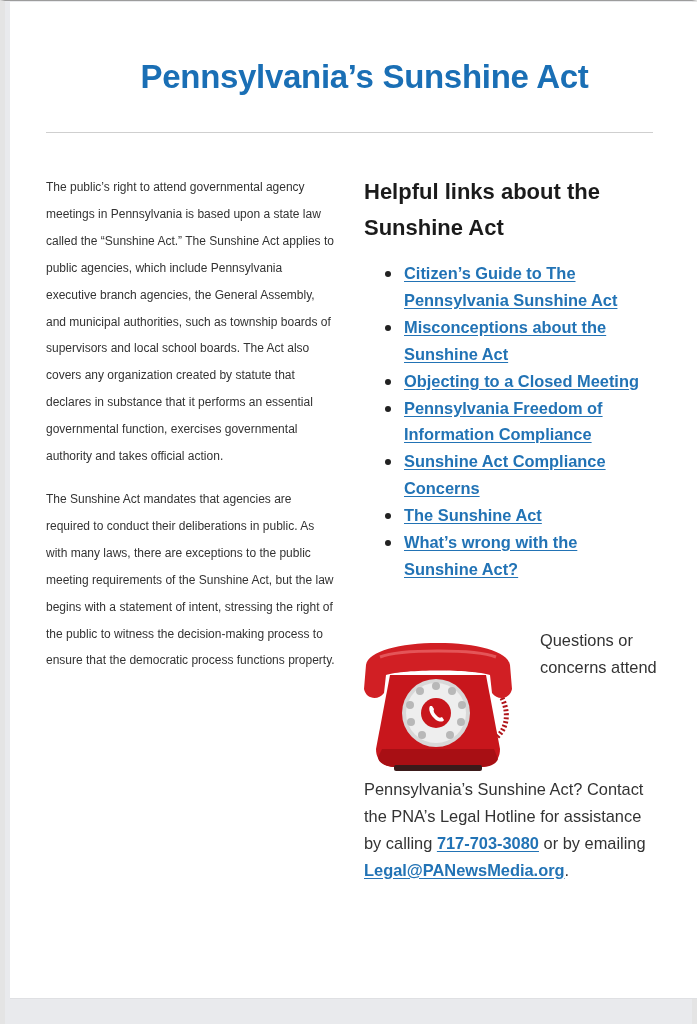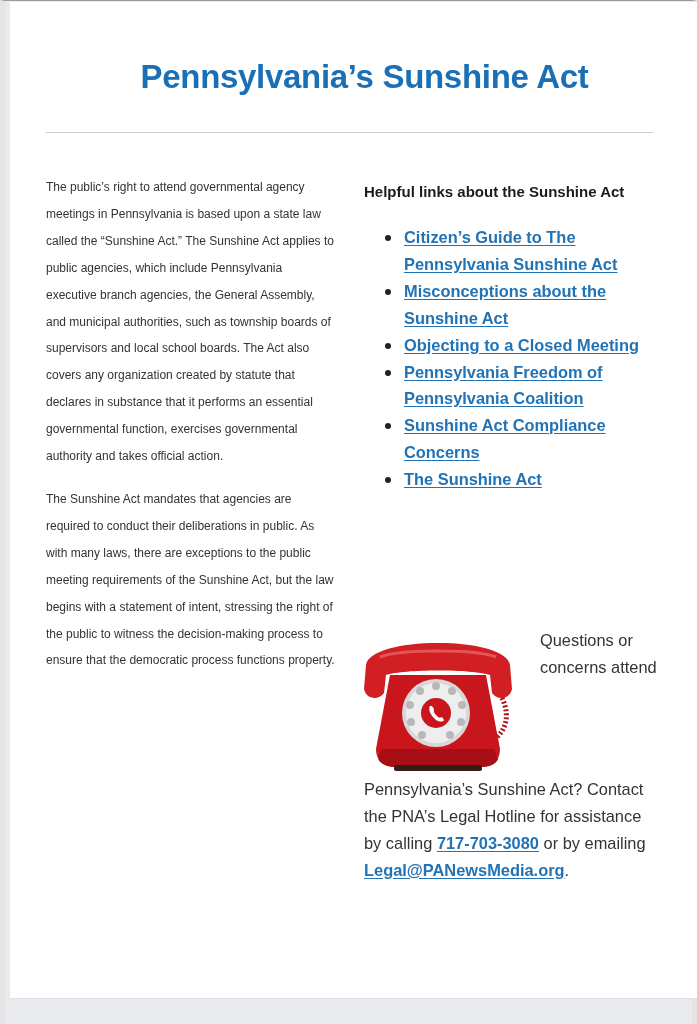--- a/index.html
+++ b/index.html
@@ -61,21 +61,21 @@
     .col-right {
       position: absolute;
       left: 364px; top: 174px;
       width: 295px;
       font-size: 16.4px;
       line-height: 26.9px;
       color: #333333;
     }
     .links-heading {
       margin: 0;
-      font-size: 15px;
+      font-size: 22px;
       line-height: 36px;
       font-weight: bold;
       color: #1b1b1b;
     }
     .links-list {
       list-style: none;
       margin: 14px 8px 0 0;
       padding: 0 0 0 40px;
     }
     .links-list li {
@@ -138,23 +138,24 @@
   <p>The public’s right to attend governmental agency meetings in Pennsylvania is based upon a state law called the “Sunshine Act.” The Sunshine Act applies to public agencies, which include Pennsylvania executive branch agencies, the General Assembly, and municipal authorities, such as township boards of supervisors and local school boards. The Act also covers any organization created by statute that declares in substance that it performs an essential governmental function, exercises governmental authority and takes official action.</p>
   <p>The Sunshine Act mandates that agencies are required to conduct their deliberations in public. As with many laws, there are exceptions to the public meeting requirements of the Sunshine Act, but the law begins with a statement of intent, stressing the right of the public to witness the decision-making process to ensure that the democratic process functions property.</p>
 </div>
 
 <div class="col-right">
   <h2 class="links-heading">Helpful links about the Sunshine Act</h2>
   <ul class="links-list">
     <li><span class="bullet"></span><a class="link" href="#">Citizen’s Guide to The Pennsylvania Sunshine Act</a></li>
     <li><span class="bullet"></span><a class="link" href="#">Misconceptions about the Sunshine Act</a></li>
     <li><span class="bullet"></span><a class="link" href="#">Objecting to a Closed Meeting</a></li>
-    <li><span class="bullet"></span><a class="link" href="#">Pennsylvania Freedom of Pennsylvania Coalition</a></li>
+    <li><span class="bullet"></span><a class="link" href="#">Pennsylvania Freedom of Information Compliance</a></li>
     <li><span class="bullet"></span><a class="link" href="#">Sunshine Act Compliance Concerns</a></li>
     <li><span class="bullet"></span><a class="link" href="#">The Sunshine Act</a></li>
+    <li><span class="bullet"></span><a class="link" href="#">What’s wrong with the Sunshine Act?</a></li>
   </ul>
 </div>
 
 <div class="contact-block">
   <svg class="phone-image" viewBox="0 0 156 148" xmlns="http://www.w3.org/2000/svg">
 
     <path d="M138 62 C150 80, 150 100, 132 112" stroke="#b0141a" stroke-width="5" fill="none" stroke-dasharray="2 2"></path>
 
     <path d="M6 36 C8 22, 40 14, 78 14 C116 14, 148 22, 150 36 L152 60 C150 70, 138 72, 132 64 L130 46 C112 40, 44 40, 26 46 L24 64 C18 72, 6 70, 4 60 Z" fill="#d11f24"></path>
     <path d="M20 28 C40 20, 116 20, 136 28" stroke="#f07a7c" stroke-width="3" fill="none" opacity="0.6"></path>

